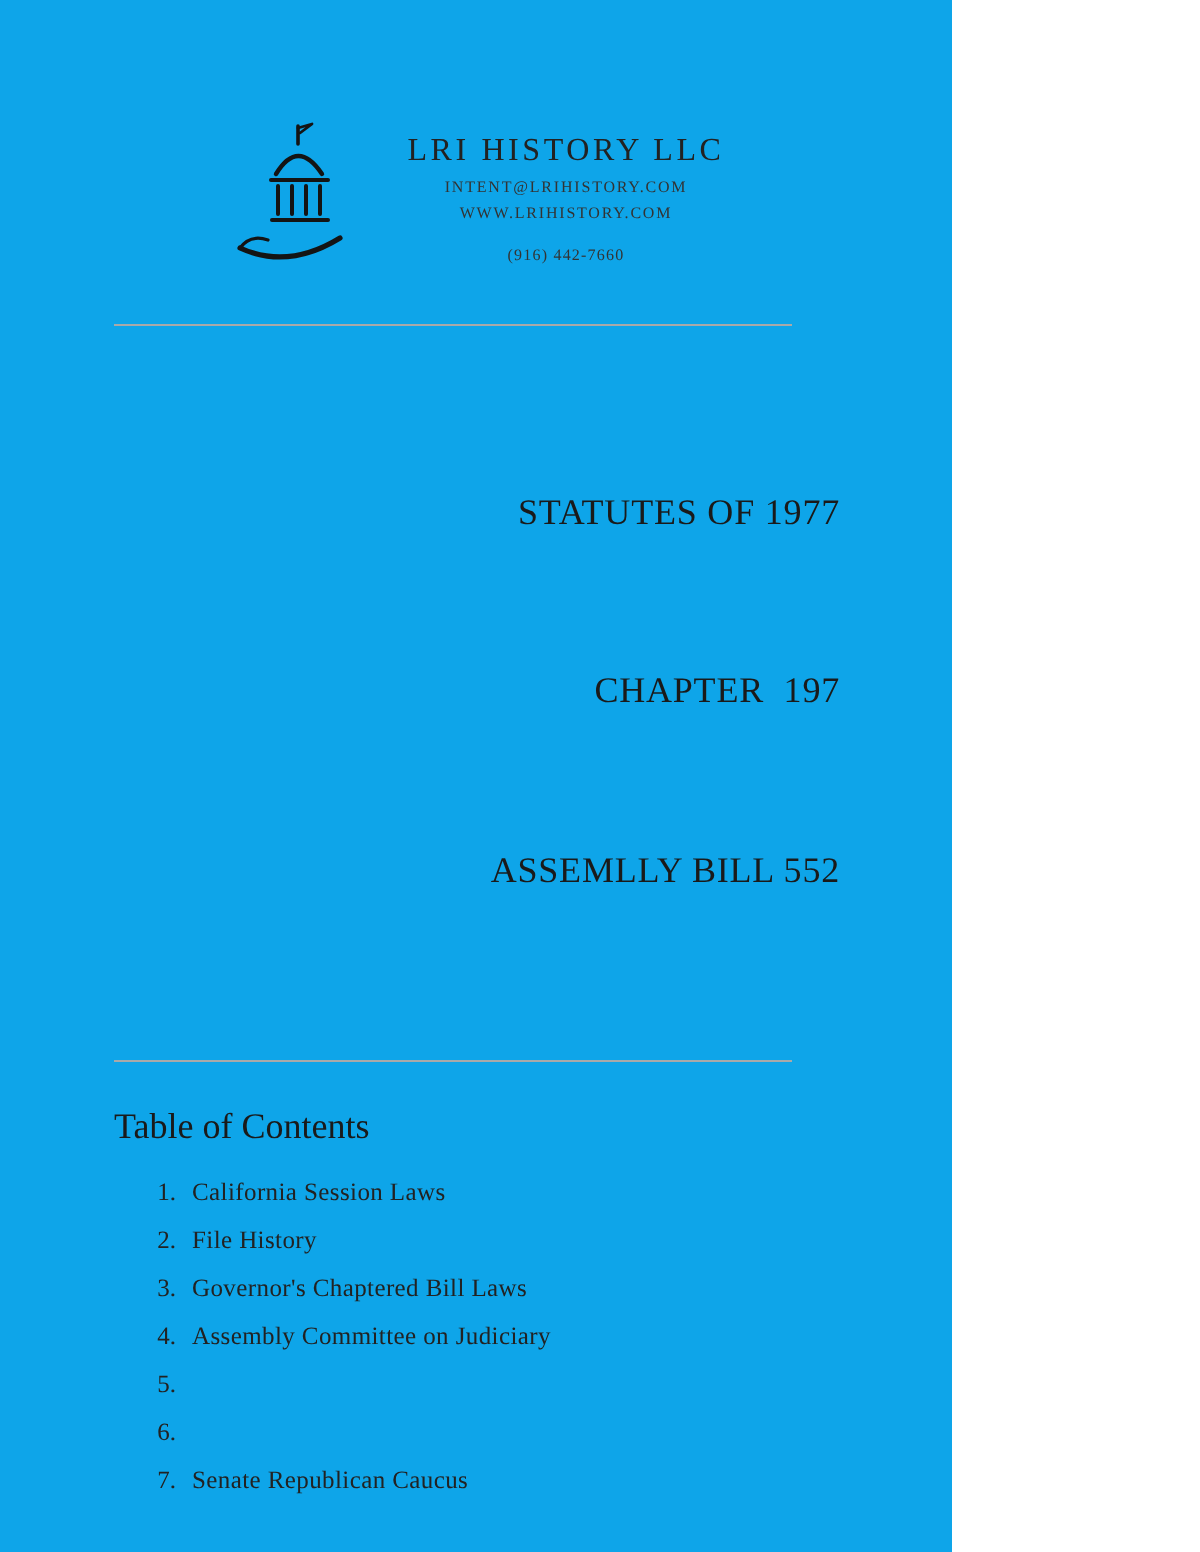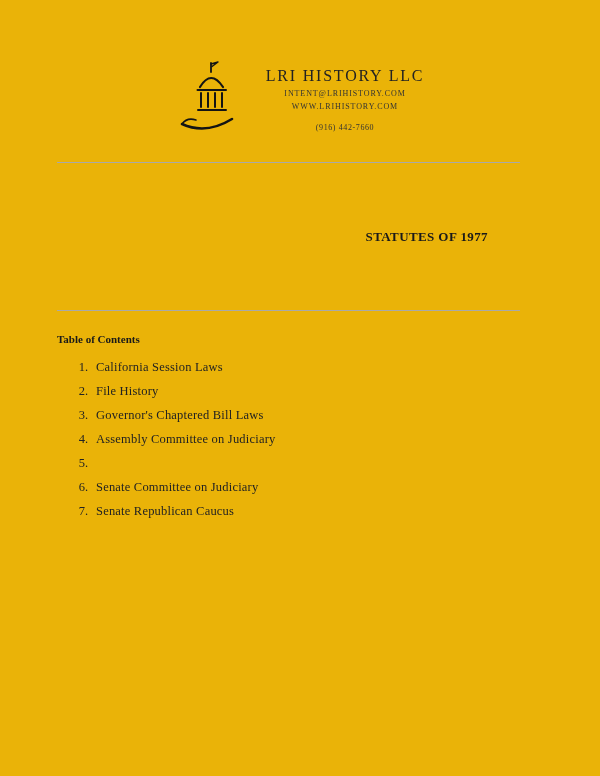--- a/index.html
+++ b/index.html
@@ -2,23 +2,23 @@
 <html><head>
 <meta charset="utf-8">
 <style>
   html, body {
     margin: 0;
     padding: 0;
     background: #ffffff;
   }
   .page {
     position: relative;
-    width: 600px;
+    width: 476px;
     height: 776px;
-    background: #eab308;
+    background: #0ea5e9;
     font-family: "Liberation Serif", serif;
     color: #1c1c1c;
     overflow: hidden;
   }
 
   
   .letterhead {
     display: flex;
     justify-content: center;
     align-items: center;
@@ -55,35 +55,35 @@
   .rule {
     border: none;
     border-top: 1px solid #a9a9a9;
     margin: 0 80px 0 57px;
   }
   .rule-1 { margin-top: 24px; }
   .rule-2 { margin-top: 20px; }
 
   
   .statute-block {
-    margin: 20px 112px 0 0;
+    margin: 20px 56px 0 0;
     text-align: right;
-    font-weight: bold;
-    font-size: 13px;
+    font-weight: normal;
+    font-size: 18px;
     letter-spacing: 0.4px;
     line-height: 1.65;
     color: #1a1a1a;
     white-space: pre-wrap;
   }
 
   
   .toc-title {
     margin: 22px 0 0 57px;
-    font-weight: bold;
-    font-size: 11px;
+    font-weight: normal;
+    font-size: 18px;
     color: #1a1a1a;
   }
   .toc-list {
     margin: 16px 0 0 70px;
   }
   .toc-item {
     display: flex;
     align-items: baseline;
     font-size: 12.5px;
     color: #222;
@@ -130,20 +130,22 @@
       <div class="contact-line">INTENT@LRIHISTORY.COM</div>
       <div class="contact-line">WWW.LRIHISTORY.COM</div>
       <div class="phone-line">(916) 442-7660</div>
     </div>
   </div>
 
   <hr class="rule rule-1">
 
   <div class="statute-block">
     <div>STATUTES OF 1977</div>
+    <div>CHAPTER  197</div>
+    <div>ASSEMLLY BILL 552</div>
   </div>
 
   <hr class="rule rule-2">
 
   <div class="toc-title">Table of Contents</div>
 
   <div class="toc-list">
     <div class="toc-item">
       <span class="toc-num">1.</span>
       <span class="toc-label">California Session Laws</span>
@@ -158,21 +160,20 @@
     </div>
     <div class="toc-item">
       <span class="toc-num">4.</span>
       <span class="toc-label">Assembly Committee on Judiciary</span>
     </div>
     <div class="toc-item">
       <span class="toc-num">5.</span>
     </div>
     <div class="toc-item">
       <span class="toc-num">6.</span>
-      <span class="toc-label">Senate Committee on Judiciary</span>
     </div>
     <div class="toc-item">
       <span class="toc-num">7.</span>
       <span class="toc-label">Senate Republican Caucus</span>
     </div>
   </div>
 
 </div>
 
 </body></html>

